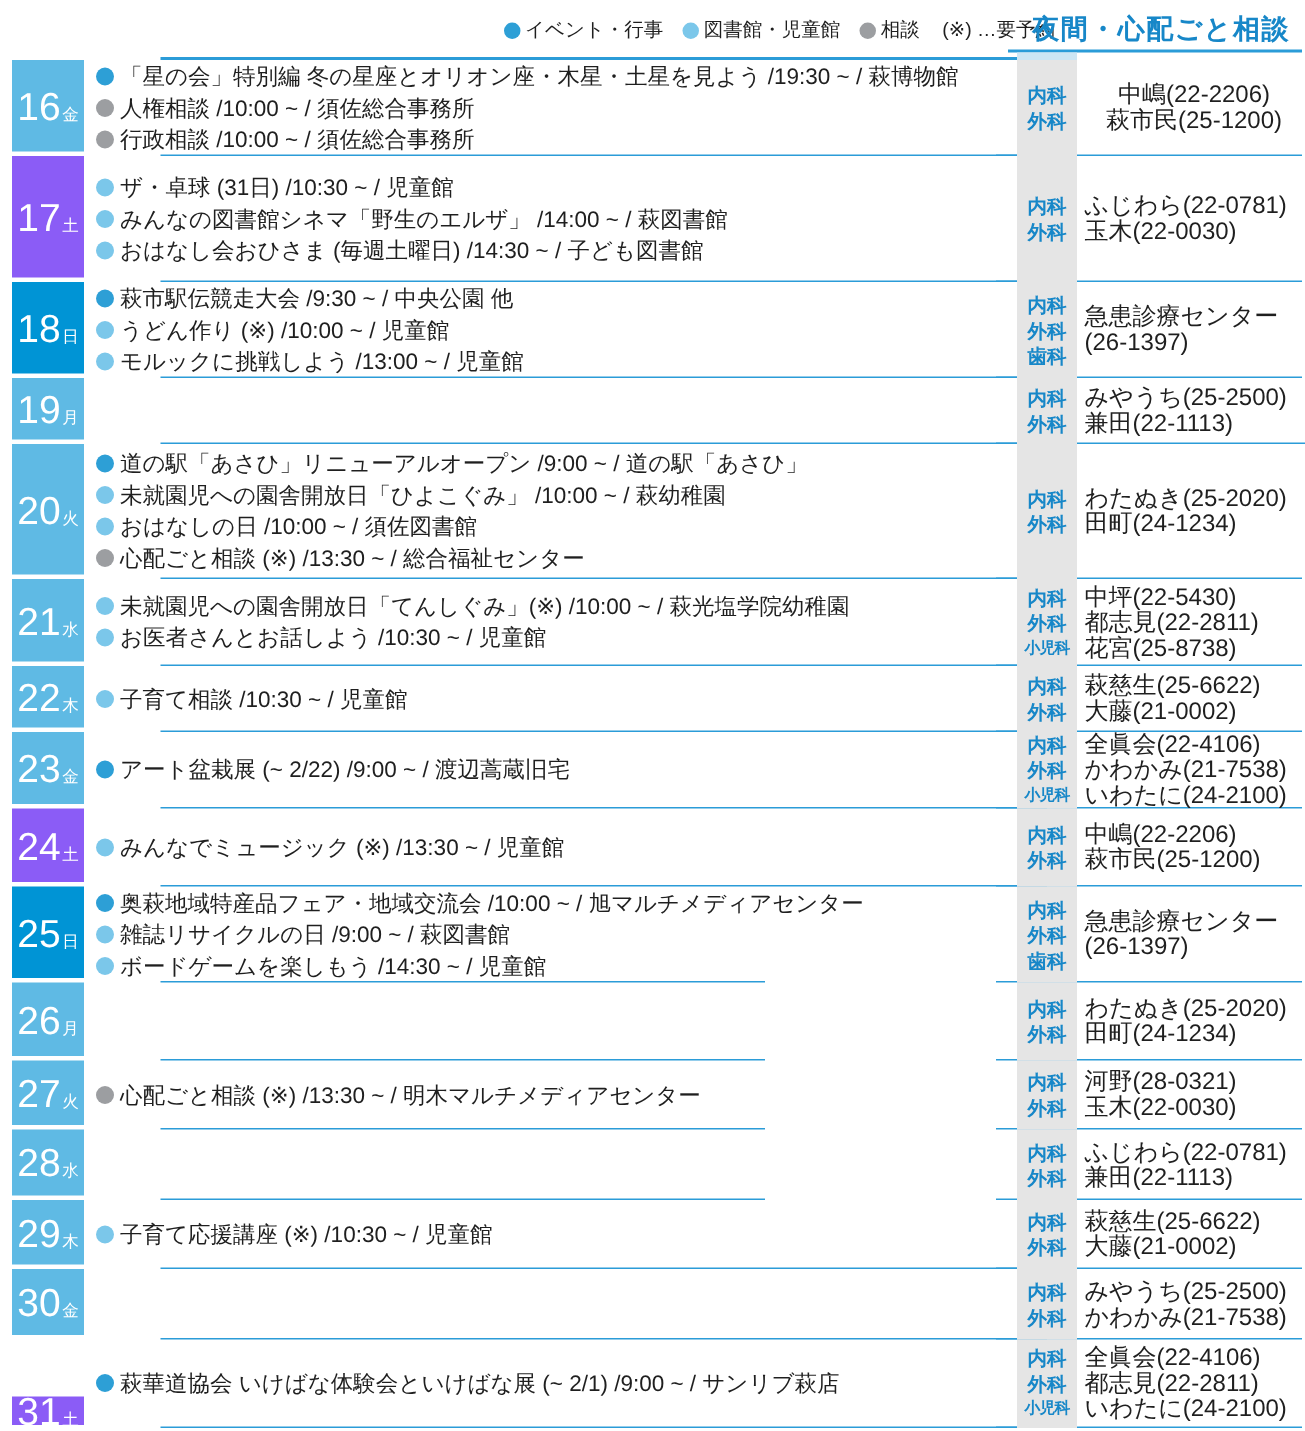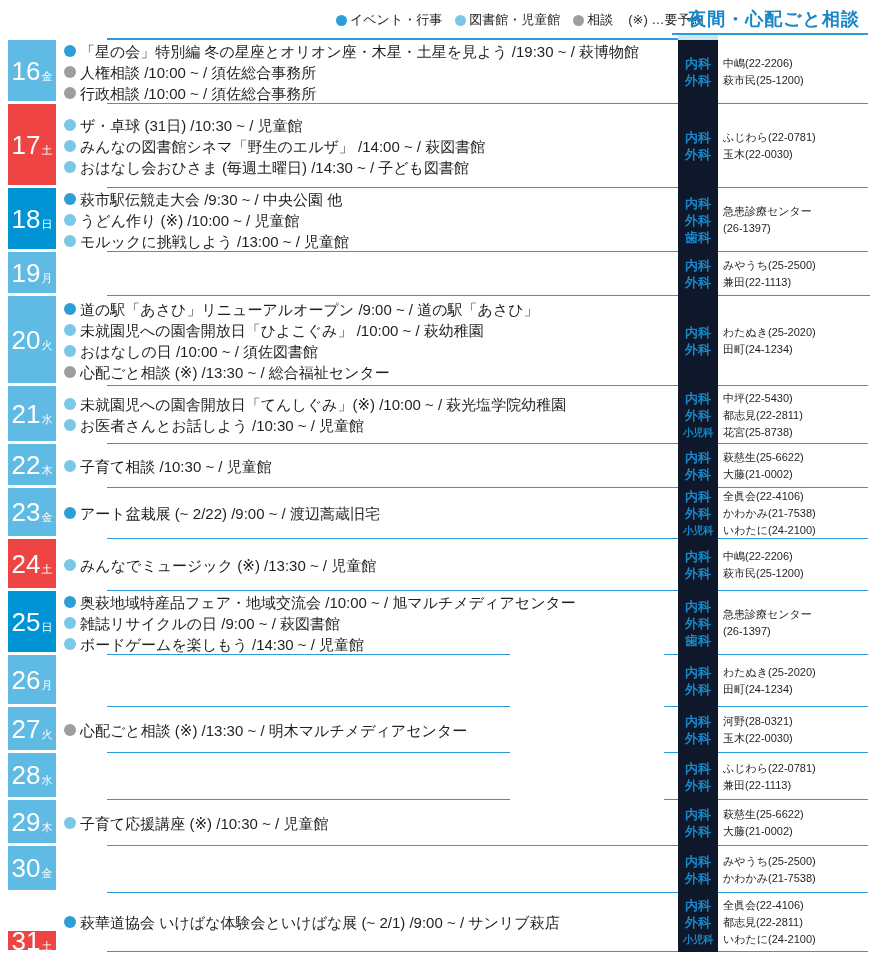--- a/index.html
+++ b/index.html
@@ -15,39 +15,39 @@
   .hline-e{position:absolute;left:107px;top:38px;width:591px;height:2px;background:#2b9cd8;}
   .hline-d{position:absolute;left:672px;top:33px;width:196px;height:2px;background:#2b9cd8;}
   .strip-top{position:absolute;left:678px;top:35px;width:40px;height:5px;background:#cde6f4;}
 
   
   #rows{position:absolute;left:0;top:40px;width:870px;}
   .row{position:relative;width:870px;}
   .date{position:absolute;left:8px;top:0;bottom:3px;width:48px;display:flex;align-items:center;justify-content:center;color:#fff;}
   .row:last-child .date{bottom:2px;margin-top:38px;}
   .date.wd{background:#5fbae4;}
-  .date.sat{background:#ef4444;}
+  .date.sat{background:#8b5cf6;}
   .date.sun{background:#0094d5;}
   .dwrap{display:inline-flex;align-items:baseline;}
   .dnum{font-size:26px;line-height:1;}
   .dwd{font-size:11px;line-height:1;margin-left:1px;}
 
   .events{position:absolute;left:64px;top:0;height:100%;width:630px;display:flex;flex-direction:column;justify-content:center;}
   .ev{display:flex;align-items:flex-start;font-size:15px;line-height:21px;white-space:nowrap;}
   .edot{width:12px;height:12px;border-radius:50%;flex:none;margin:4px 4px 0 0;}
 
   .sep-e{position:absolute;left:107px;bottom:0;width:591px;height:1.5px;background:#2b9cd8;}
   .row.short .sep-e{width:403px;}
   .sep-d{position:absolute;left:664px;right:2px;bottom:0;height:1.5px;background:#2b9cd8;}
 
-  .depts{position:absolute;left:678px;top:0;height:100%;width:40px;background:#0f172a;display:flex;flex-direction:column;justify-content:center;align-items:center;}
+  .depts{position:absolute;left:678px;top:0;height:100%;width:40px;background:#e5e5e5;display:flex;flex-direction:column;justify-content:center;align-items:center;}
   .dept{font-size:13px;font-weight:bold;color:#1787c8;line-height:17px;white-space:nowrap;}
   .dept.small{font-size:10.5px;letter-spacing:-0.5px;}
   .names{position:absolute;left:723px;top:0;height:100%;width:146px;display:flex;flex-direction:column;justify-content:center;}
-  .nm{font-size:11px;line-height:17px;white-space:nowrap;}
+  .nm{font-size:16px;line-height:17px;white-space:nowrap;}
 </style>
 </head>
 <body>
 
 <div class="page">
   <div class="legend" id="legend">
 
     <span class="legend-item">
         <span class="ldot" style="background: rgb(45, 159, 214);"></span>
         <span>イベント・行事</span>
@@ -60,21 +60,21 @@
         <span class="ldot" style="background: rgb(156, 158, 161);"></span>
         <span>相談</span>
       </span>
       <span class="legend-note">(※) …要予約</span>
   </div>
   <div class="duty-title">夜間・心配ごと相談</div>
   <div class="hline-e"></div>
   <div class="hline-d"></div>
   <div class="strip-top"></div>
   <div id="rows">
-      <div class="row" style="height: 64px;">
+      <div class="row" style="height: 64px; text-align: center;">
         <div class="sep-e"></div>
         <div class="sep-d"></div>
         <div class="date wd">
           <span class="dwrap">
             <span class="dnum">16</span>
             <span class="dwd">金</span>
           </span>
         </div>
         <div class="events">
           <div class="ev">

